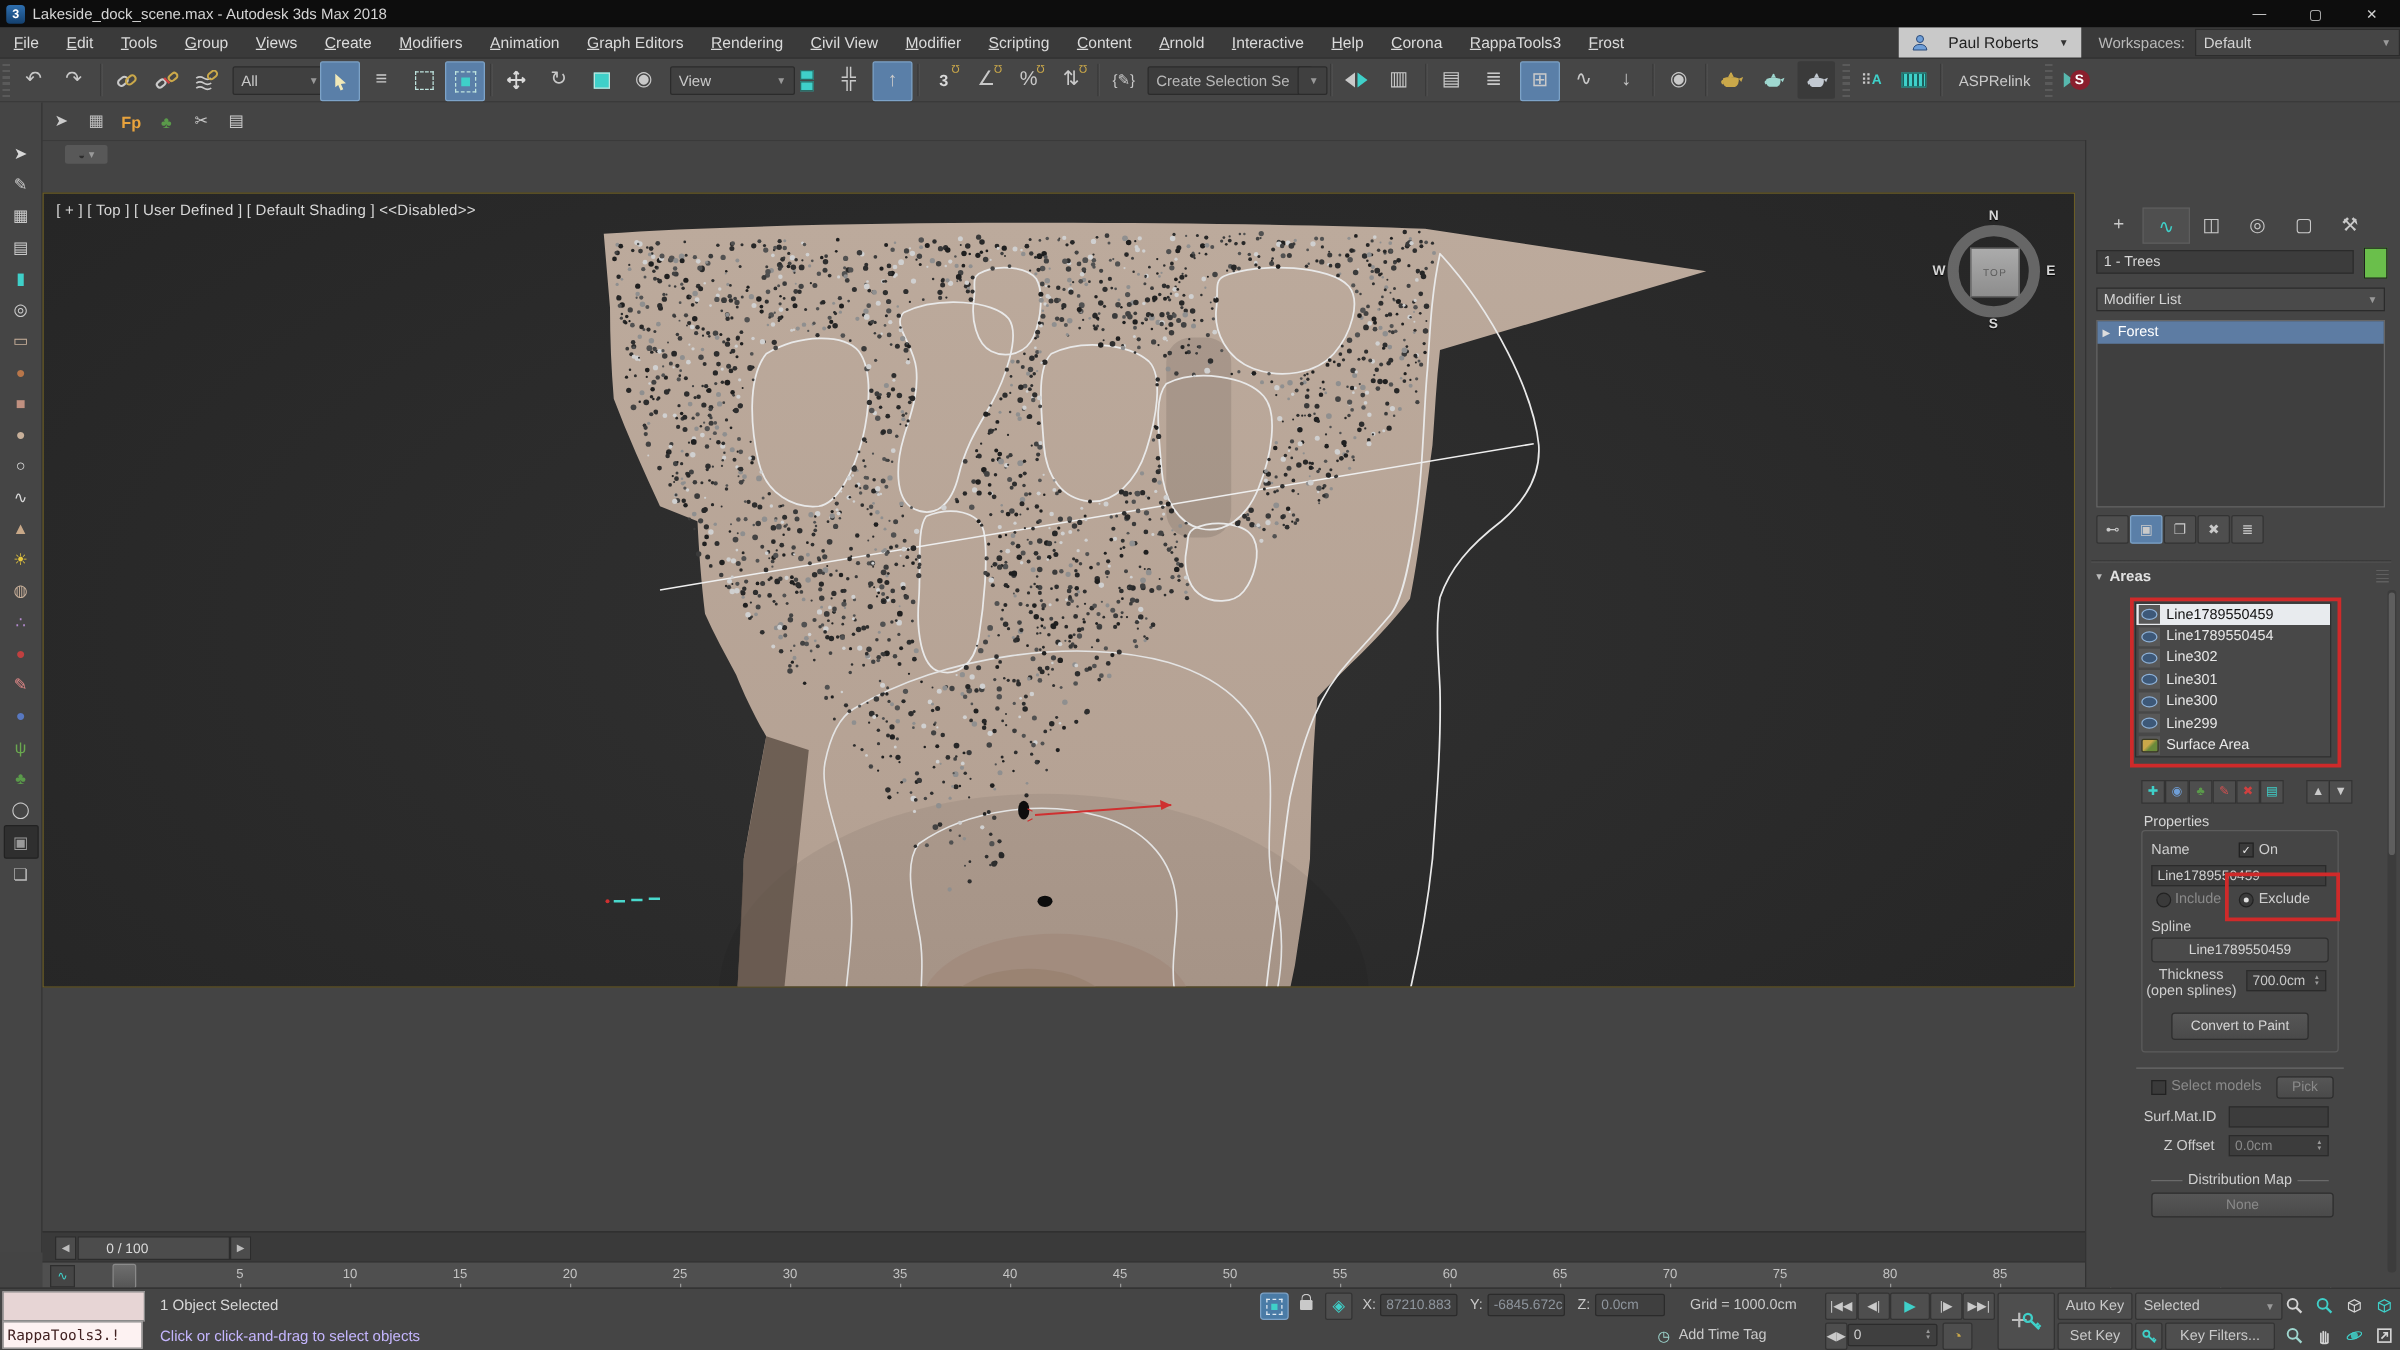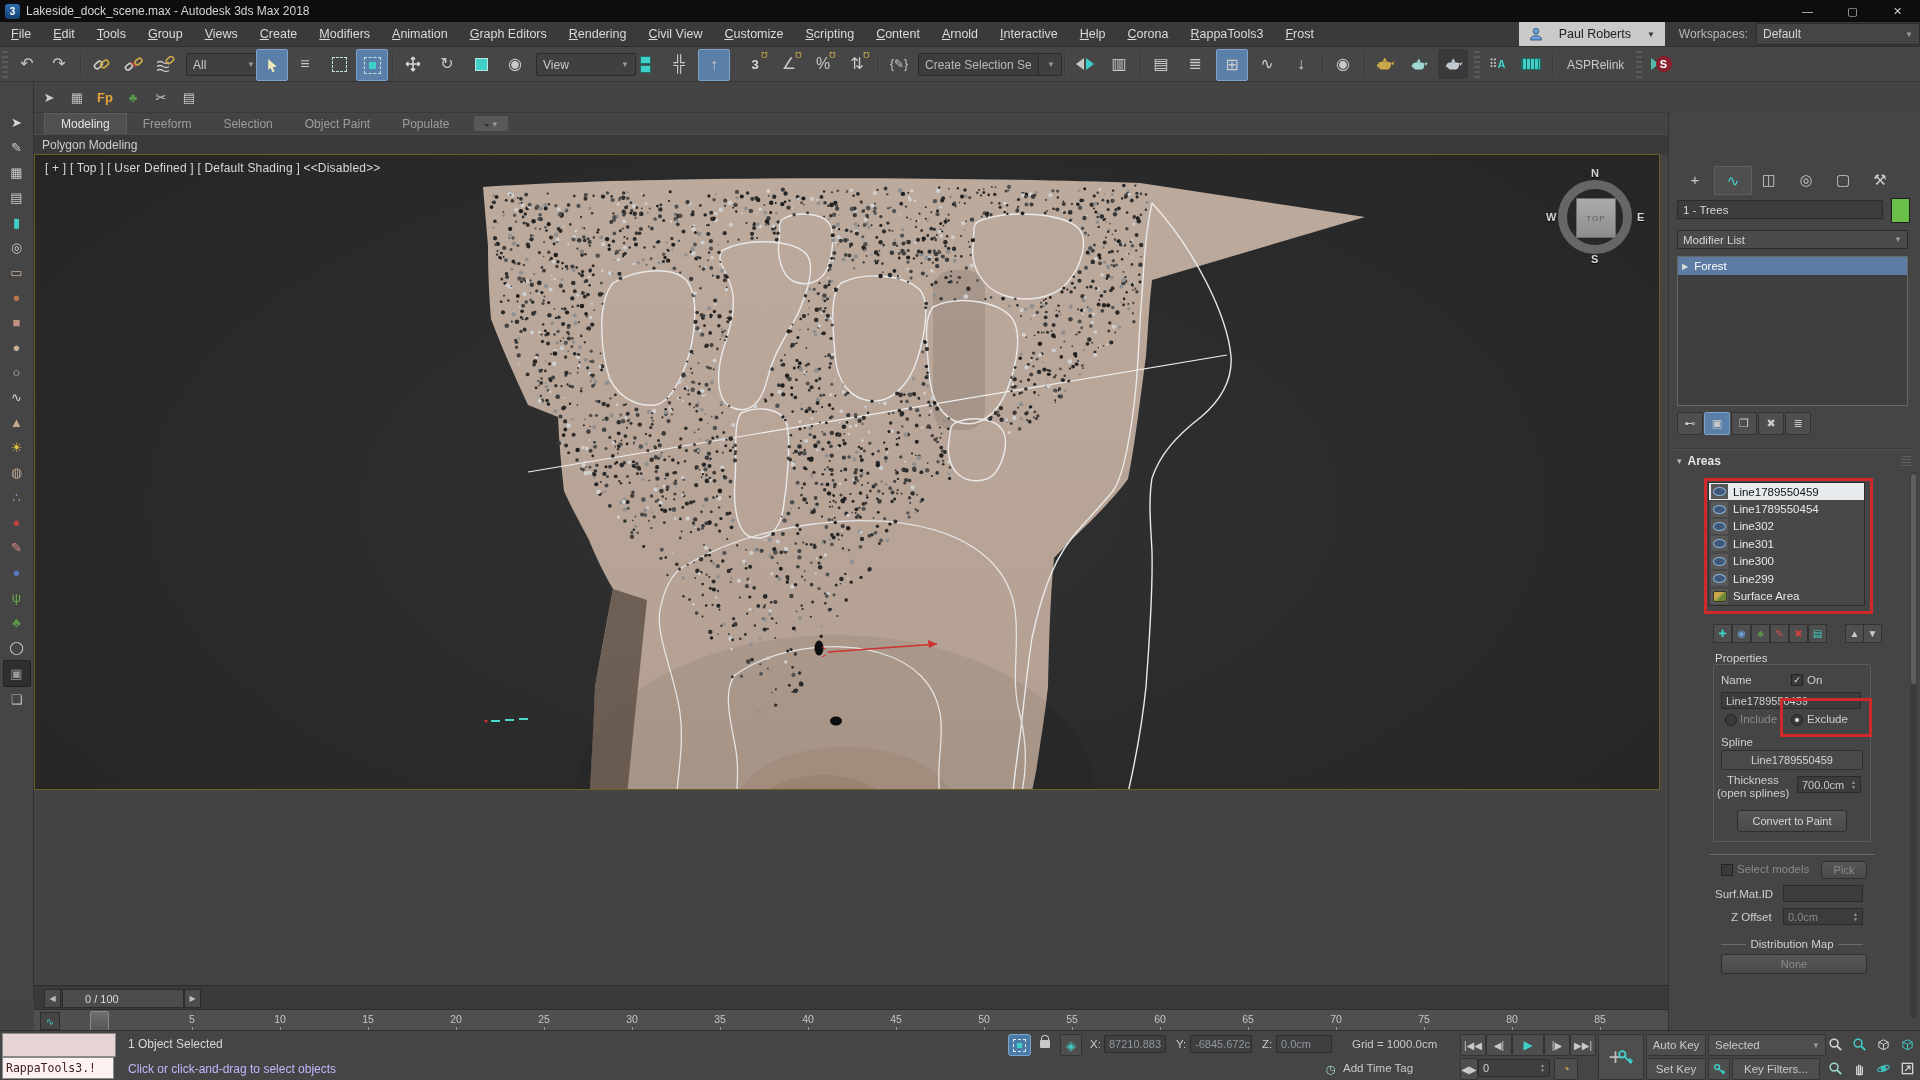--- a/index.html
+++ b/index.html
@@ -216,21 +216,21 @@
       <span class="menu-item">Edit</span>
       <span class="menu-item">Tools</span>
       <span class="menu-item">Group</span>
       <span class="menu-item">Views</span>
       <span class="menu-item">Create</span>
       <span class="menu-item">Modifiers</span>
       <span class="menu-item">Animation</span>
       <span class="menu-item">Graph Editors</span>
       <span class="menu-item">Rendering</span>
       <span class="menu-item">Civil View</span>
-      <span class="menu-item">Customize</span>
+      <span class="menu-item">Modifier</span>
       <span class="menu-item">Scripting</span>
       <span class="menu-item">Content</span>
       <span class="menu-item">Arnold</span>
       <span class="menu-item">Interactive</span>
       <span class="menu-item">Help</span>
       <span class="menu-item">Corona</span>
       <span class="menu-item">RappaTools3</span>
       <span class="menu-item">Frost</span>
     </div>
   <div id="account">
@@ -405,35 +405,24 @@
           <span>✂</span>
         </div>
         <div class="mini-tool" style="--c: #c9c9c9;">
           <span>▤</span>
         </div>
       </div>
   </div>
 
   <div id="ribbontabs">
     <span style="width:10px"></span>
-    <span style="display:flex;align-items:flex-end">
-
-    <span class="rtab active"><span>Modeling</span></span>
-        <span class="rtab"><span>Freeform</span></span>
-        <span class="rtab"><span>Selection</span></span>
-        <span class="rtab"><span>Object Paint</span></span>
-        <span class="rtab"><span>Populate</span></span>
-      </span>
     <span id="ribbon-overflow">
         <span>◒</span>
         <span style="color:#9a9a9a">▾</span>
       </span>
-  </div>
-  <div id="polybar">
-    <span>Polygon Modeling</span>
   </div>
 
   <div id="leftbar">
 
   <div class="ltool" style="--c: #d8d8d8;">
         <span>➤</span>
       </div>
       <div class="ltool" style="--c: #c9c9c9;">
         <span>✎</span>
       </div>

